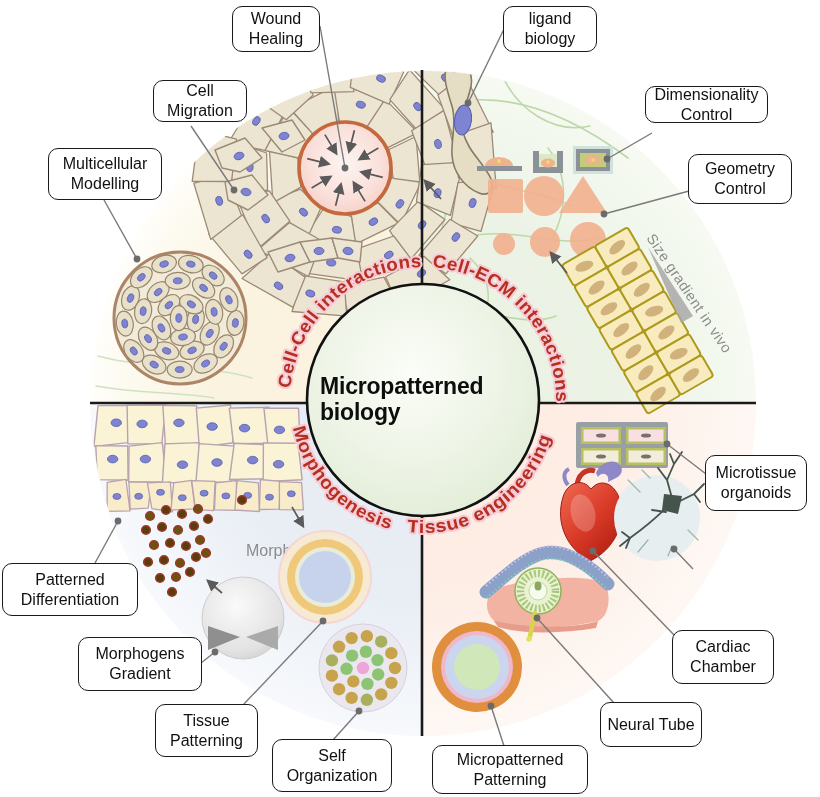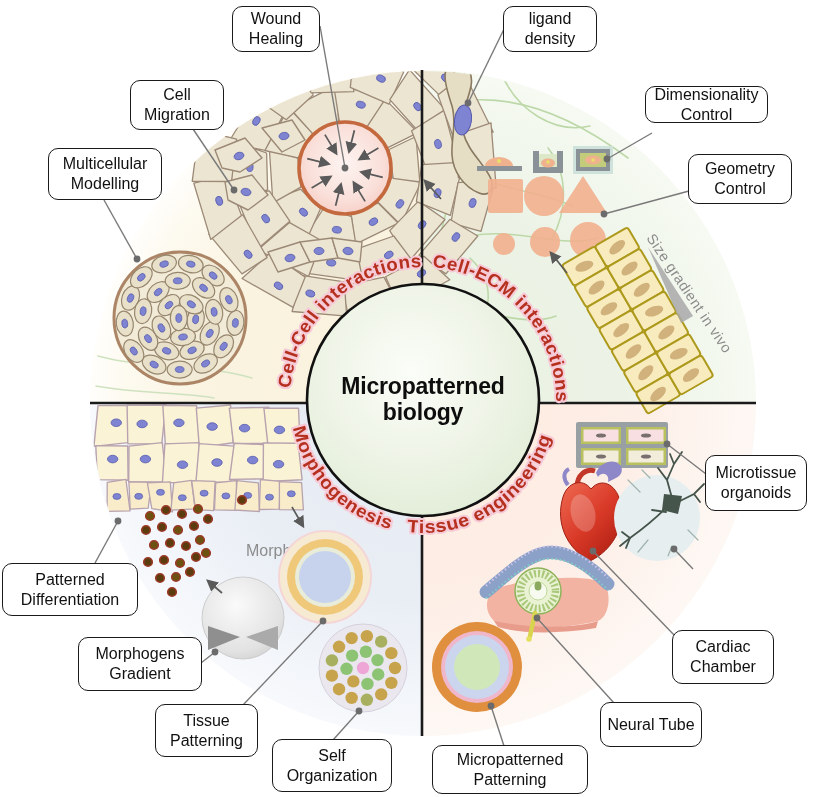--- a/index.html
+++ b/index.html
@@ -12,21 +12,21 @@
         background:radial-gradient(333px 333px at 0% 100%, #e9f2e1 0%, #ecf3e6 60%, #f6faf2 100%);}
   #q-bl{left:90px;top:403px;border-bottom-left-radius:100%;
         background:radial-gradient(333px 333px at 100% 0%, #e6ebf3 0%, #e9eef5 60%, #f7f9fc 100%);}
   #q-br{left:423px;top:403px;border-bottom-right-radius:100%;
         background:radial-gradient(333px 333px at 0% 0%, #fdebde 0%, #fdeee6 60%, #fef8f4 100%);}
   #art{position:absolute;left:0;top:0;}
   .callout{position:absolute;background:#ffffff;border:1.8px solid #1a1a1a;border-radius:10px;
            display:flex;align-items:center;justify-content:center;text-align:center;
            font-size:16px;line-height:1.22;color:#111;padding:12px 4px;box-sizing:border-box;}
   #center-title{position:absolute;left:320px;top:360px;width:206px;height:78px;
-                display:flex;align-items:center;justify-content:center;text-align:center;
+                display:flex;align-items:center;justify-content:center;text-align:left;
                 font-size:23px;font-weight:bold;color:#0d0d0d;line-height:1.14;letter-spacing:-0.2px;}
   .arc-label{font-size:18px;font-weight:bold;letter-spacing:0.4px;
              fill:#b5301f;stroke:#f6cad6;stroke-width:4px;paint-order:stroke;stroke-linejoin:round;}
   .annot{fill:#8c8c8c;}
 </style>
 </head>
 <body>
 
 <div id="stage">
 
@@ -558,23 +558,23 @@
       <circle cx="593" cy="551" r="3.4"></circle>
         <circle cx="674" cy="549" r="3.4"></circle>
       <circle cx="667" cy="444" r="3.4"></circle>
     </g>
   </svg>
 
   <div class="callout" style="left:232px;top:6px;width:88px;height:46px">
       <span>Wound Healing</span>
     </div>
   <div class="callout" style="left:503px;top:6px;width:94px;height:46px">
-      <span>ligand density</span>
-    </div>
-  <div class="callout" style="left:130px;top:80px;width:94px;height:50px">
+      <span>ligand biology</span>
+    </div>
+  <div class="callout" style="left:153px;top:80px;width:94px;height:42px">
       <span>Cell Migration</span>
     </div>
   <div class="callout" style="left:645px;top:86px;width:123px;height:37px">
       <span>Dimensionality Control</span>
     </div>
   <div class="callout" style="left:48px;top:148px;width:114px;height:52px">
       <span>Multicellular Modelling</span>
     </div>
   <div class="callout" style="left:688px;top:154px;width:104px;height:50px">
       <span>Geometry Control</span>

